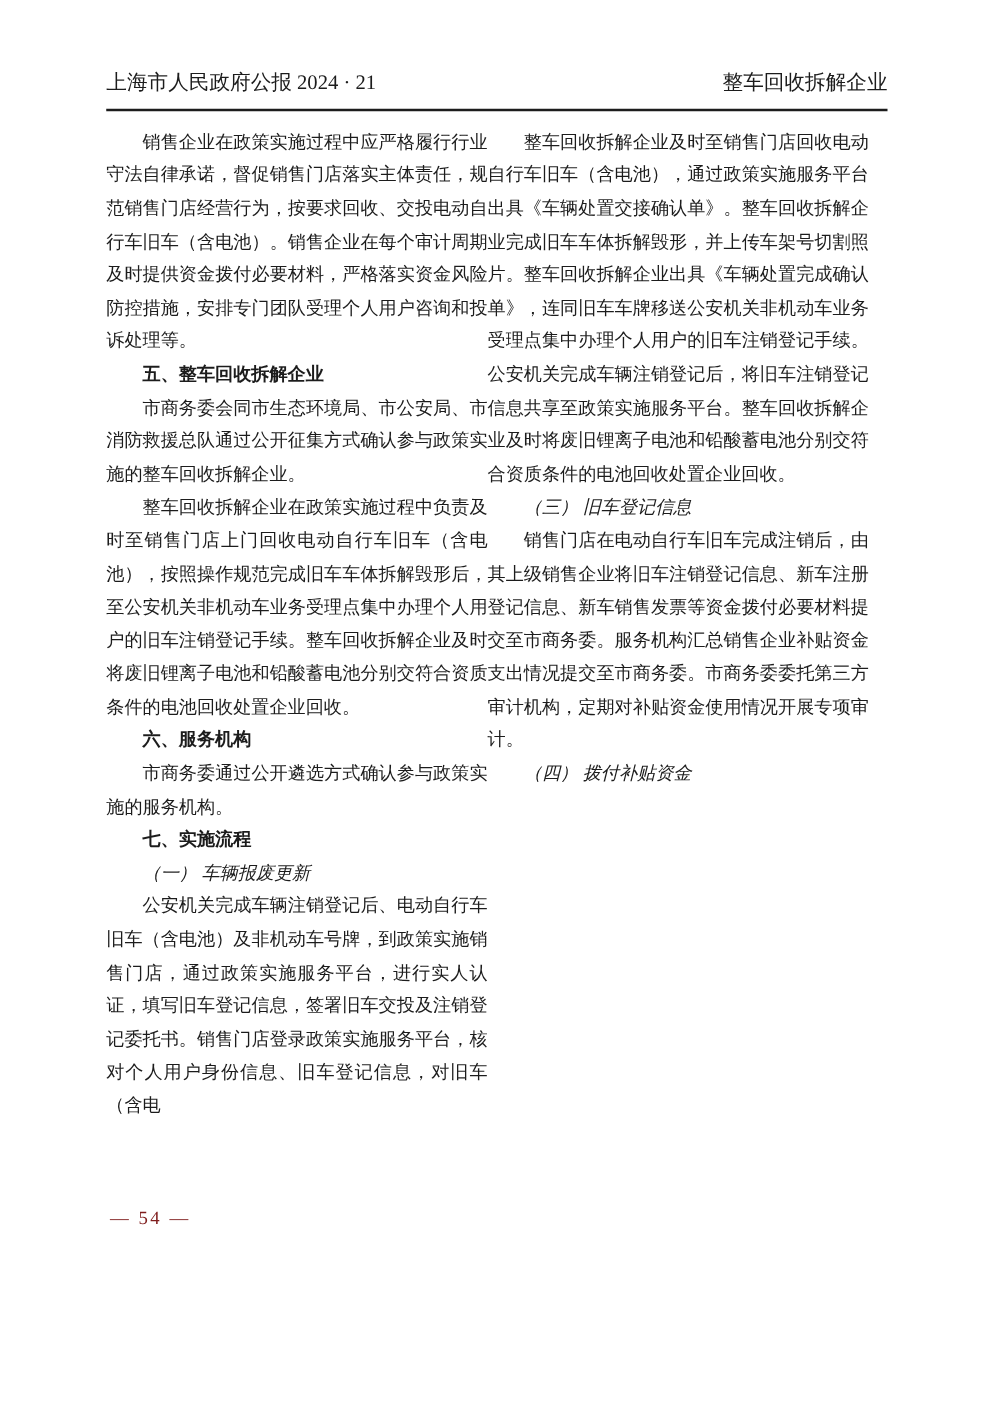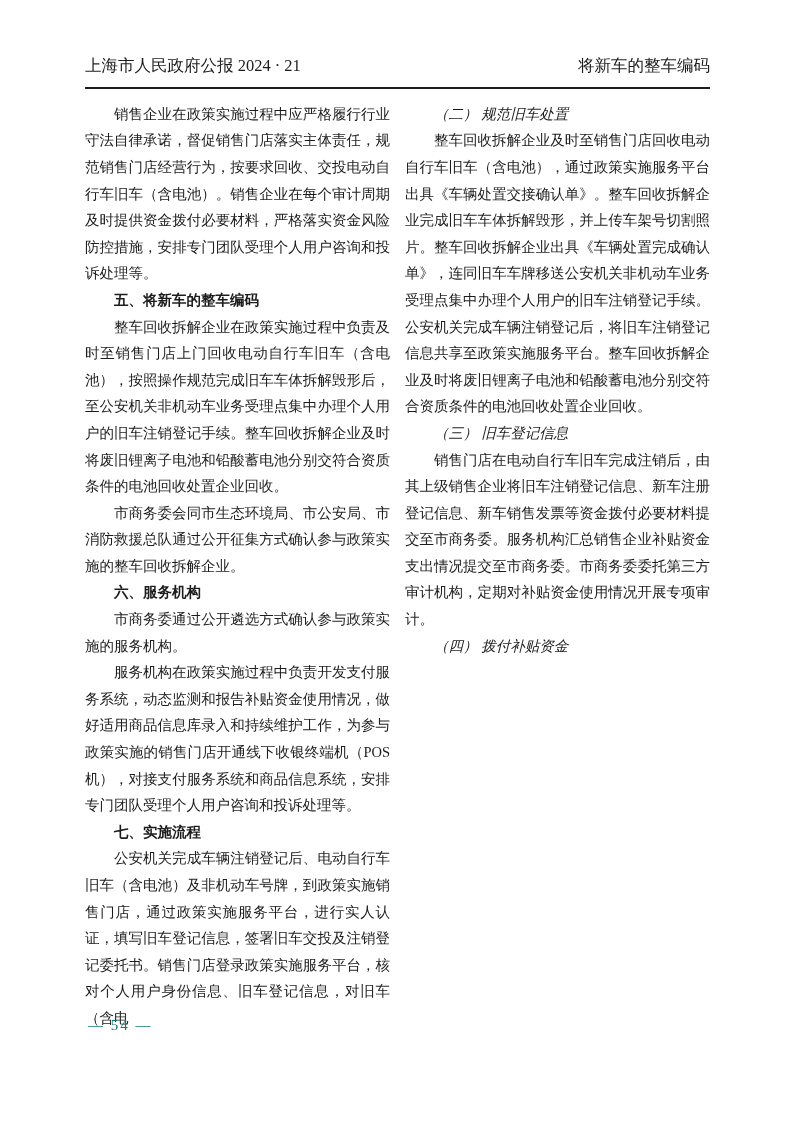--- a/index.html
+++ b/index.html
@@ -26,68 +26,66 @@
     line-height: 1.2;
     color: #1c1c1c;
   }
   .header-rule {
     margin-top: 11px;
     height: 2px;
     background: #1c1c1c;
   }
   .content {
     display: flex;
-    gap: 15px;
     margin-top: 12px;
   }
   .column {
     width: 305px;
     font-size: 14.5px;
     line-height: 26.6px;
     text-align: justify;
     text-justify: inter-ideograph;
   }
   .column p { margin: 0; }
   .blk-paragraph    { text-indent: 2em; }
   .blk-continuation { text-indent: 0; }
   .blk-heading      { text-indent: 2em; font-weight: bold; }
   .blk-subheading   { text-indent: 2em; font-style: italic; }
   .page-footer {
     position: absolute;
     left: 88px;
-    top: 1017px;
+    top: 967px;
     font-size: 15px;
     letter-spacing: 2px;
-    color: #0f766e;
+    color: #7f1d1d;
   }
 </style>
 </head>
 <body>
 
 <div class="page">
   <div class="page-header">
     <span>上海市人民政府公报 2024 · 21</span>
-    <span>将新车的整车编码</span>
+    <span>整车回收拆解企业</span>
   </div>
   <div class="header-rule"></div>
 
   <div class="content">
     <section class="column">
         <p class="blk-paragraph">销售企业在政策实施过程中应严格履行行业守法自律承诺，督促销售门店落实主体责任，规范销售门店经营行为，按要求回收、交投电动自行车旧车（含电池）。销售企业在每个审计周期及时提供资金拨付必要材料，严格落实资金风险防控措施，安排专门团队受理个人用户咨询和投诉处理等。</p>
-        <p class="blk-heading">五、将新车的整车编码</p>
+        <p class="blk-heading">五、整车回收拆解企业</p>
+        <p class="blk-paragraph">市商务委会同市生态环境局、市公安局、市消防救援总队通过公开征集方式确认参与政策实施的整车回收拆解企业。</p>
         <p class="blk-paragraph">整车回收拆解企业在政策实施过程中负责及时至销售门店上门回收电动自行车旧车（含电池），按照操作规范完成旧车车体拆解毁形后，至公安机关非机动车业务受理点集中办理个人用户的旧车注销登记手续。整车回收拆解企业及时将废旧锂离子电池和铅酸蓄电池分别交符合资质条件的电池回收处置企业回收。</p>
-        <p class="blk-paragraph">市商务委会同市生态环境局、市公安局、市消防救援总队通过公开征集方式确认参与政策实施的整车回收拆解企业。</p>
         <p class="blk-heading">六、服务机构</p>
         <p class="blk-paragraph">市商务委通过公开遴选方式确认参与政策实施的服务机构。</p>
-        <p class="blk-paragraph">服务机构在政策实施过程中负责开发支付服务系统，动态监测和报告补贴资金使用情况，做好适用商品信息库录入和持续维护工作，为参与政策实施的销售门店开通线下收银终端机（POS机），对接支付服务系统和商品信息系统，安排专门团队受理个人用户咨询和投诉处理等。</p>
         <p class="blk-heading">七、实施流程</p>
+        <p class="blk-subheading">（一） 车辆报废更新</p>
         <p class="blk-paragraph">公安机关完成车辆注销登记后、电动自行车旧车（含电池）及非机动车号牌，到政策实施销售门店，通过政策实施服务平台，进行实人认证，填写旧车登记信息，签署旧车交投及注销登记委托书。销售门店登录政策实施服务平台，核对个人用户身份信息、旧车登记信息，对旧车（含电</p>
       </section>
     <section class="column">
-        <p class="blk-subheading">（二） 规范旧车处置</p>
         <p class="blk-paragraph">整车回收拆解企业及时至销售门店回收电动自行车旧车（含电池），通过政策实施服务平台出具《车辆处置交接确认单》。整车回收拆解企业完成旧车车体拆解毁形，并上传车架号切割照片。整车回收拆解企业出具《车辆处置完成确认单》，连同旧车车牌移送公安机关非机动车业务受理点集中办理个人用户的旧车注销登记手续。公安机关完成车辆注销登记后，将旧车注销登记信息共享至政策实施服务平台。整车回收拆解企业及时将废旧锂离子电池和铅酸蓄电池分别交符合资质条件的电池回收处置企业回收。</p>
         <p class="blk-subheading">（三） 旧车登记信息</p>
         <p class="blk-paragraph">销售门店在电动自行车旧车完成注销后，由其上级销售企业将旧车注销登记信息、新车注册登记信息、新车销售发票等资金拨付必要材料提交至市商务委。服务机构汇总销售企业补贴资金支出情况提交至市商务委。市商务委委托第三方审计机构，定期对补贴资金使用情况开展专项审计。</p>
         <p class="blk-subheading">（四） 拨付补贴资金</p>
       </section>
   </div>
 
   <div class="page-footer">—  54  —</div>
 </div>
 

